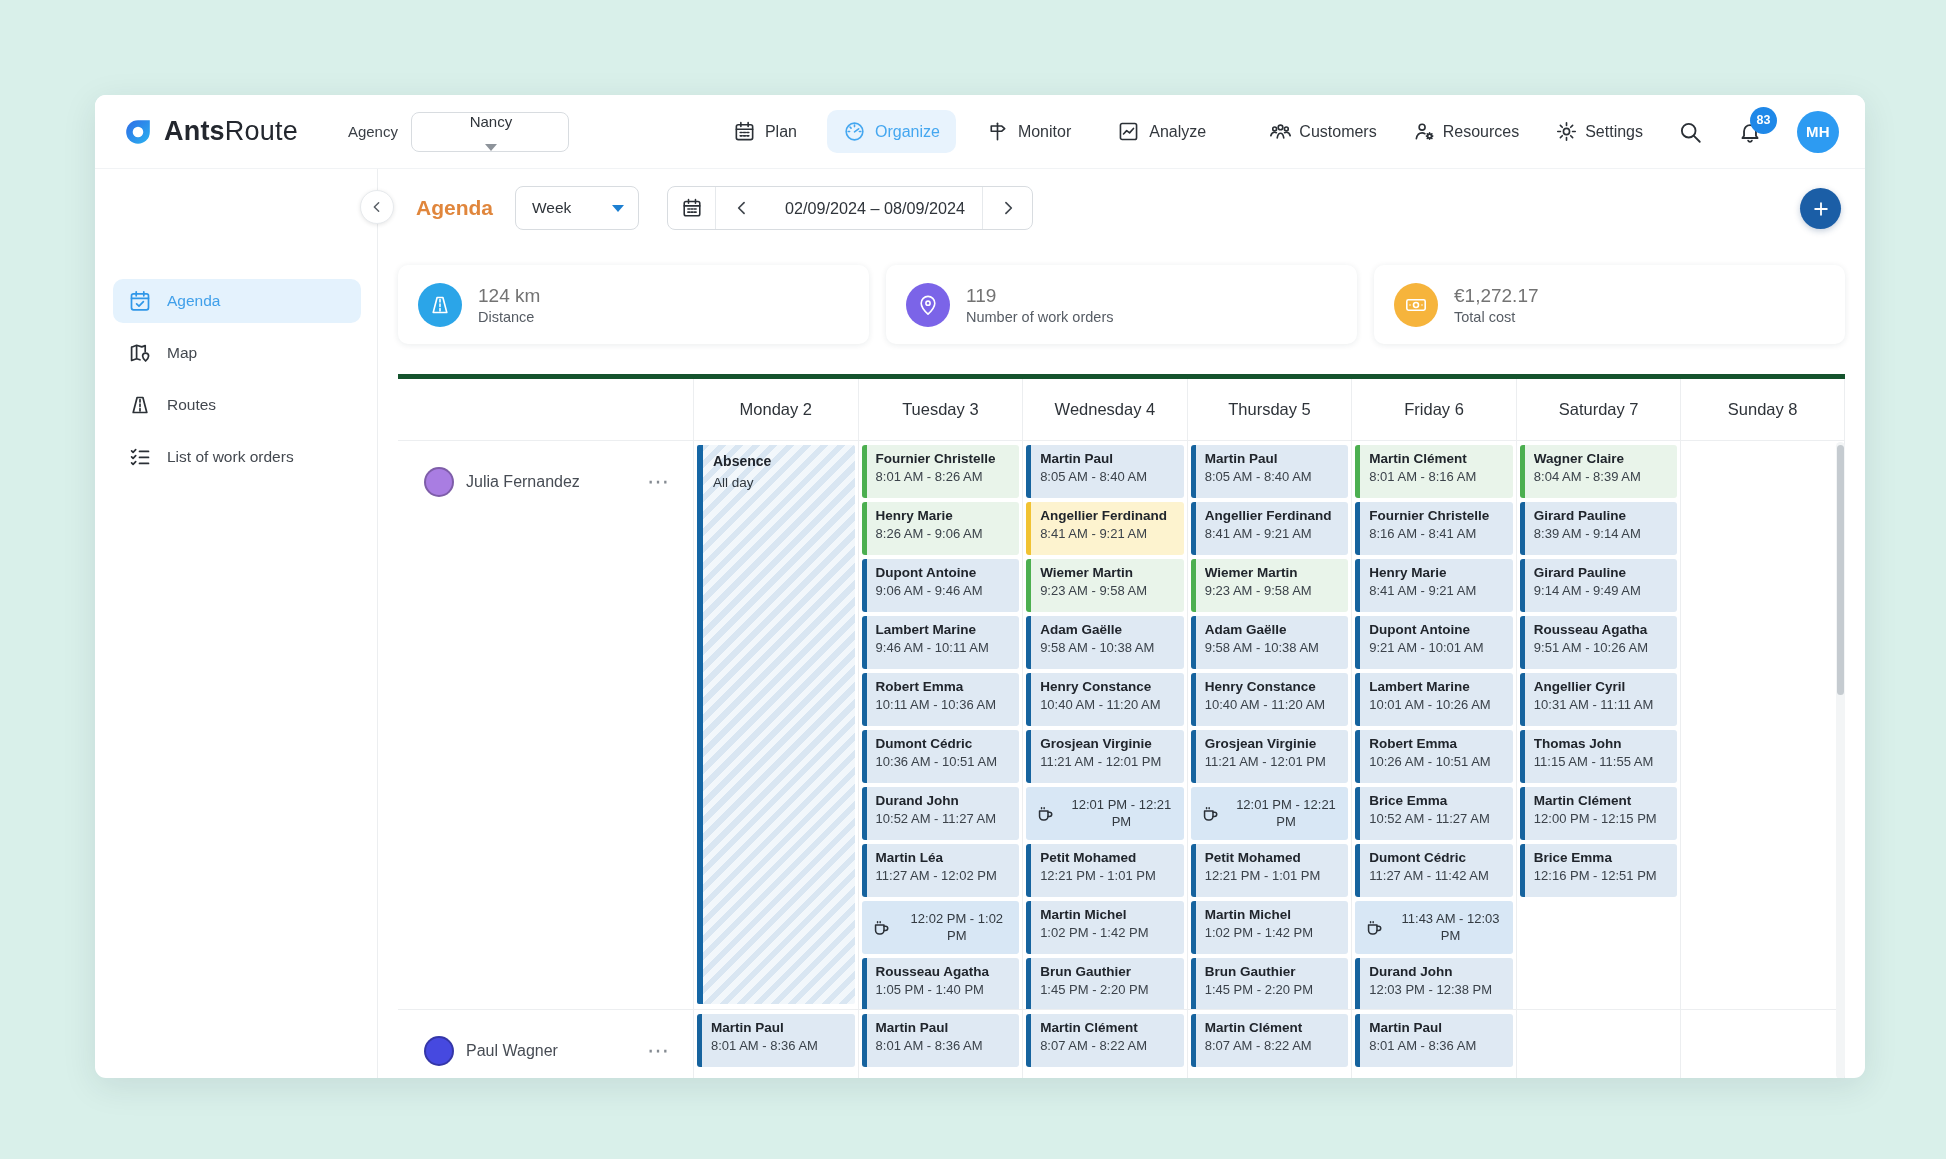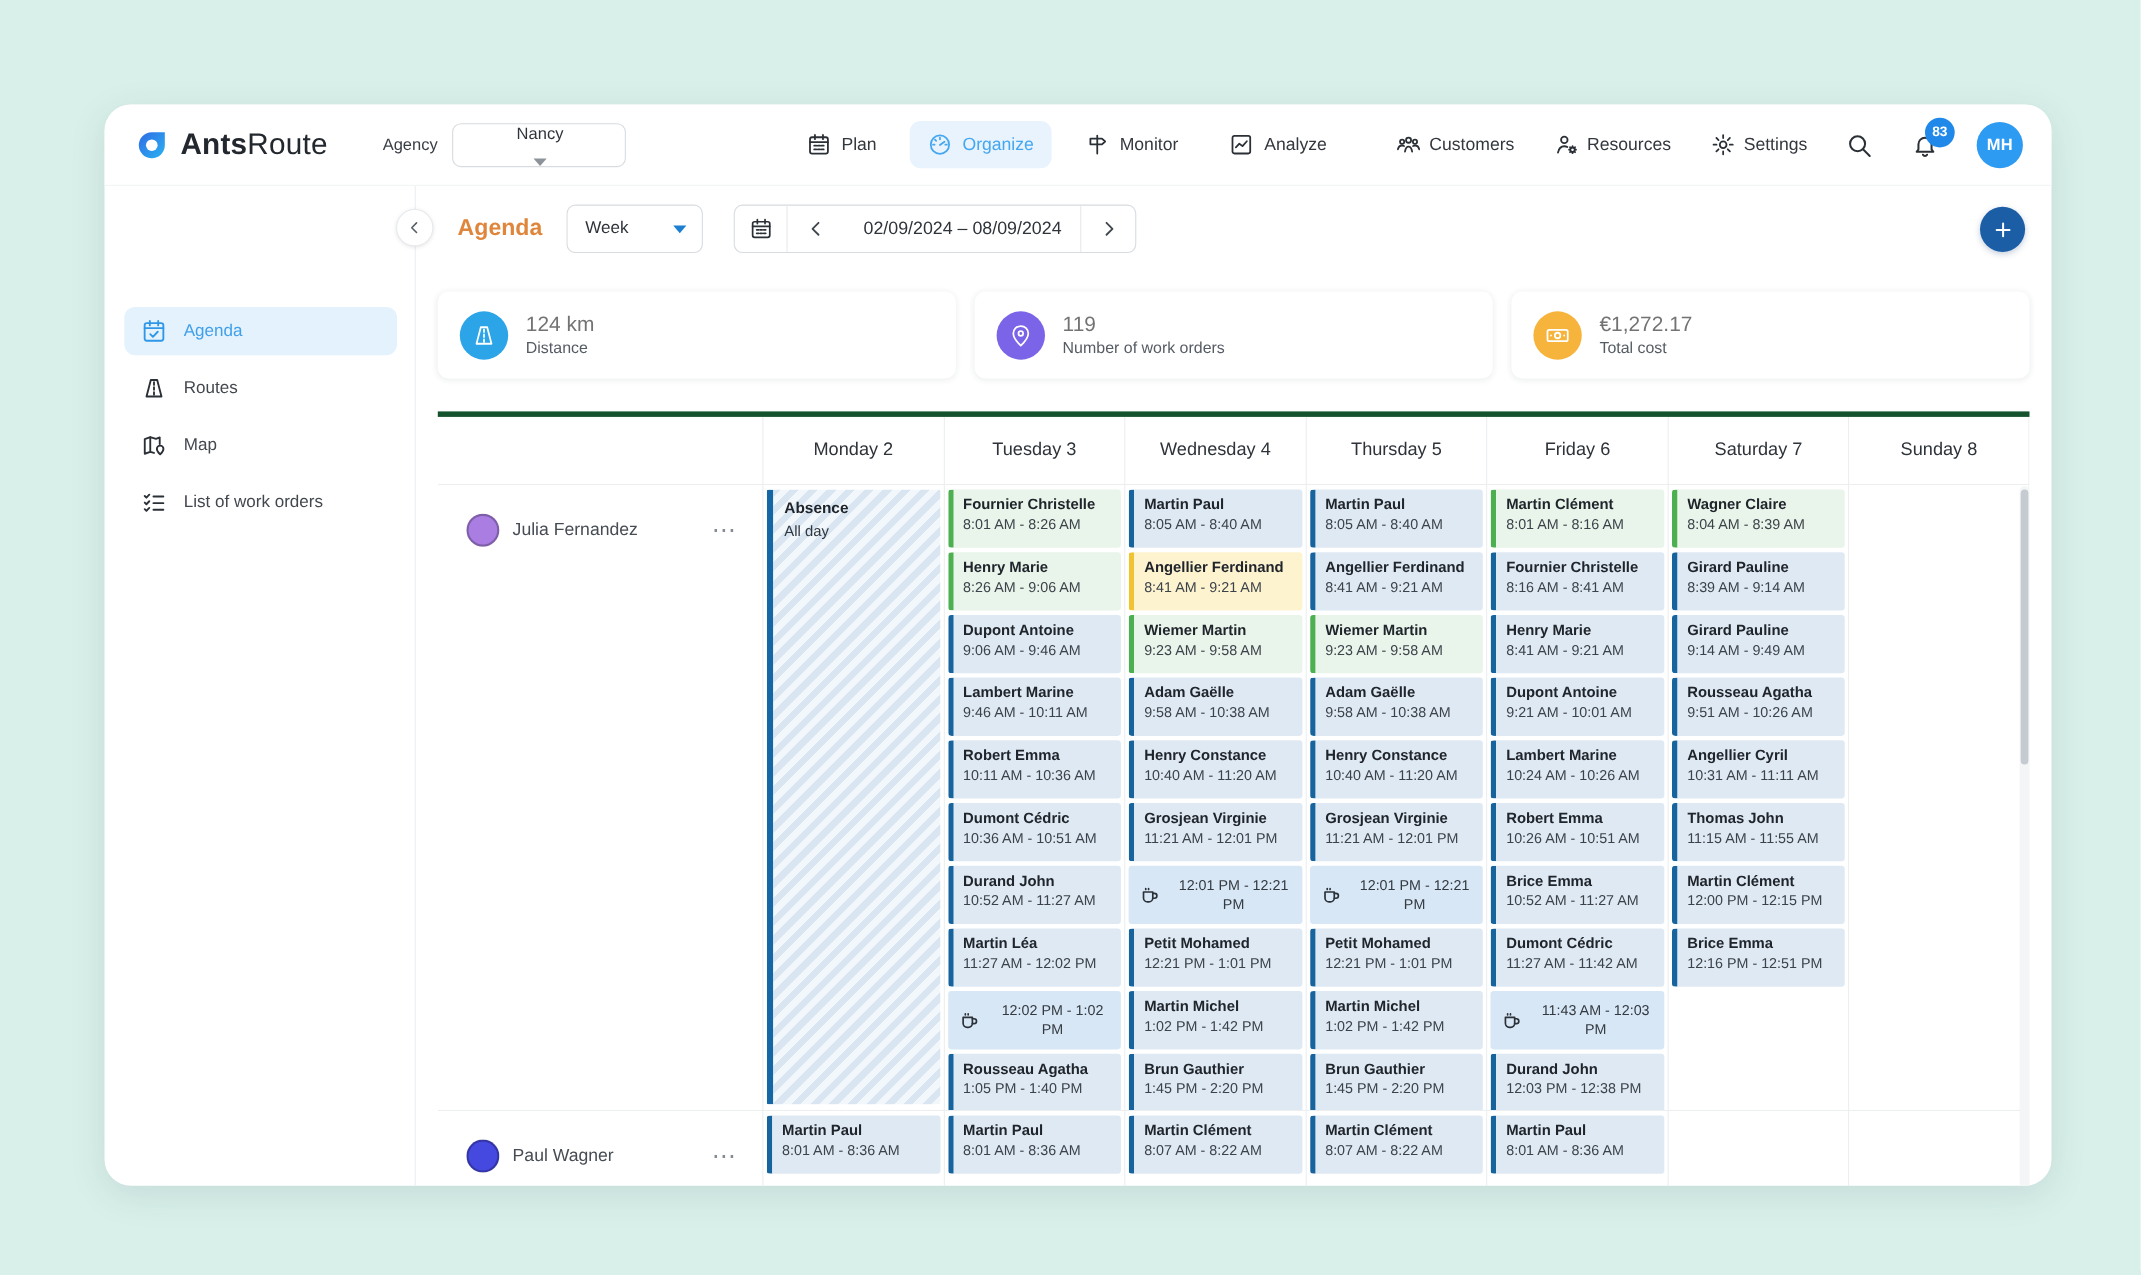--- a/index.html
+++ b/index.html
@@ -6,21 +6,21 @@
   html,body { width:1946px; height:1159px; }
   body {
     font-family:"Liberation Sans", sans-serif;
     background:#d9f0ea;
     overflow:hidden;
     position:relative;
     color:#30353c;
   }
   .window {
     position:absolute; left:95px; top:95px; width:1770px; height:983px;
-    background:#fff; border-radius:24px; overflow:hidden;
+    background:#fff; border-radius:11px; overflow:hidden;
     box-shadow:0 8px 34px rgba(20,40,60,.10);
   }
   
   .navbar { height:74px; display:flex; align-items:center; padding:0 26px; border-bottom:1px solid #f1f3f5; background:#fff; }
   .brand { display:flex; align-items:center; gap:9px; }
   .brand svg { width:34px; height:34px; }
   .brand-text { font-size:27px; color:#23272e; letter-spacing:.2px; }
   .brand-text b { font-weight:700; }
   .brand-text span.light { font-weight:400; }
   .agency { display:flex; align-items:center; gap:13px; margin-left:50px; }
@@ -242,31 +242,31 @@
     <aside class="sidebar" id="sidebar">
         <div class="side-item active">
           <svg viewBox="0 0 24 24" fill="none" stroke="currentColor" stroke-width="1.7" stroke-linecap="round" stroke-linejoin="round">
             <rect x="3.5" y="4.8" width="17" height="16" rx="2"></rect>
             <path d="M3.5 9.3h17M8.2 2.8v4M15.8 2.8v4M8.6 14.8l2.4 2.4 4.4-4.6"></path>
           </svg>
           <span>Agenda</span>
         </div>
         <div class="side-item">
           <svg viewBox="0 0 24 24" fill="none" stroke="currentColor" stroke-width="1.7" stroke-linecap="round" stroke-linejoin="round">
+            <path d="M3.6 6.2l5-1.9 5.2 1.6 3.4-1.3v6M8.6 4.3v13.4M3.6 6.2v13.3l5-1.8 3.4 1.1"></path>
+            <path d="M17.6 12.1a3 3 0 013 3c0 2-3 4.9-3 4.9s-3-2.9-3-4.9a3 3 0 013-3z"></path>
+          </svg>
+          <span>Map</span>
+        </div>
+        <div class="side-item">
+          <svg viewBox="0 0 24 24" fill="none" stroke="currentColor" stroke-width="1.7" stroke-linecap="round" stroke-linejoin="round">
             <path d="M9.1 4.5h5.8l3.9 15H5.2z"></path>
             <path d="M12 6.5v2.4M12 11v2.4M12 15.5v2.4"></path>
           </svg>
           <span>Routes</span>
-        </div>
-        <div class="side-item">
-          <svg viewBox="0 0 24 24" fill="none" stroke="currentColor" stroke-width="1.7" stroke-linecap="round" stroke-linejoin="round">
-            <path d="M3.6 6.2l5-1.9 5.2 1.6 3.4-1.3v6M8.6 4.3v13.4M3.6 6.2v13.3l5-1.8 3.4 1.1"></path>
-            <path d="M17.6 12.1a3 3 0 013 3c0 2-3 4.9-3 4.9s-3-2.9-3-4.9a3 3 0 013-3z"></path>
-          </svg>
-          <span>Map</span>
         </div>
         <div class="side-item">
           <svg viewBox="0 0 24 24" fill="none" stroke="currentColor" stroke-width="1.7" stroke-linecap="round" stroke-linejoin="round">
             <path d="M3.6 5.9l1.5 1.5 2.6-2.7M3.6 11.9l1.5 1.5 2.6-2.7M3.6 17.9l1.5 1.5 2.6-2.7M11.5 6.4h9M11.5 12.4h9M11.5 18.4h9"></path>
           </svg>
           <span>List of work orders</span>
         </div>
       </aside>
 
     <main class="main">
@@ -518,21 +518,21 @@
               <div class="ev ev-blue">
                 <div class="n">Henry Marie</div>
                 <div class="t">8:41 AM - 9:21 AM</div>
               </div>
               <div class="ev ev-blue">
                 <div class="n">Dupont Antoine</div>
                 <div class="t">9:21 AM - 10:01 AM</div>
               </div>
               <div class="ev ev-blue">
                 <div class="n">Lambert Marine</div>
-                <div class="t">10:24 AM - 10:26 AM</div>
+                <div class="t">10:01 AM - 10:26 AM</div>
               </div>
               <div class="ev ev-blue">
                 <div class="n">Robert Emma</div>
                 <div class="t">10:26 AM - 10:51 AM</div>
               </div>
               <div class="ev ev-blue">
                 <div class="n">Brice Emma</div>
                 <div class="t">10:52 AM - 11:27 AM</div>
               </div>
               <div class="ev ev-blue">

